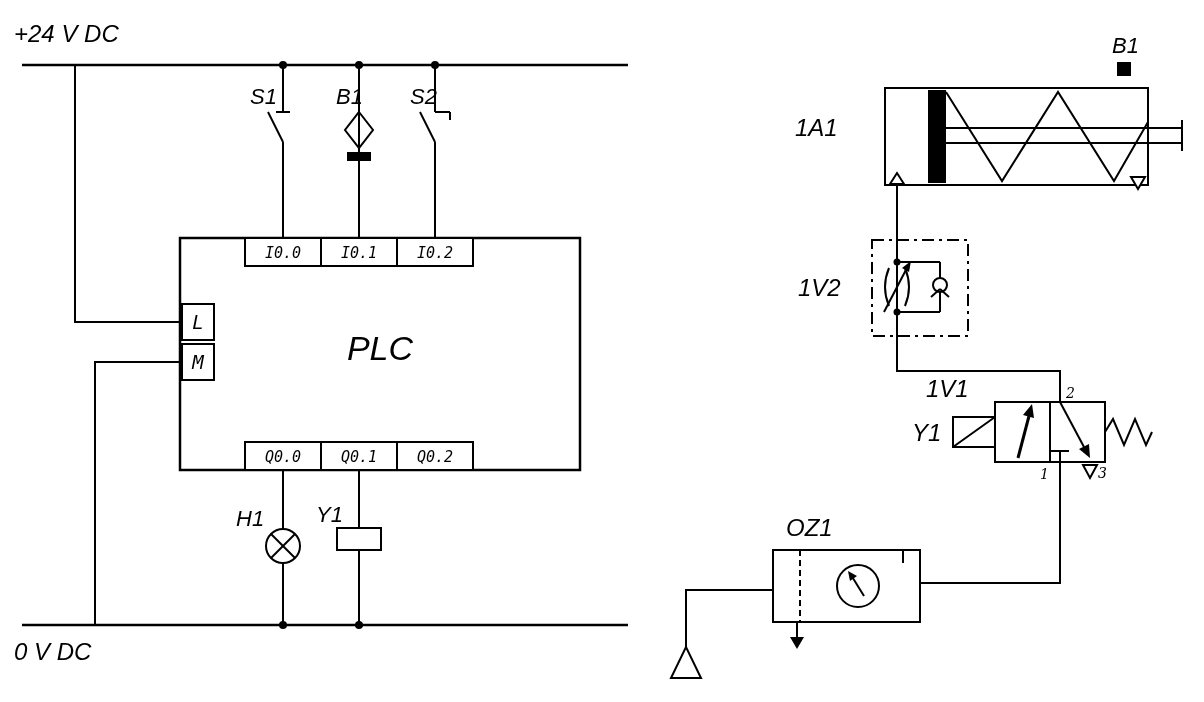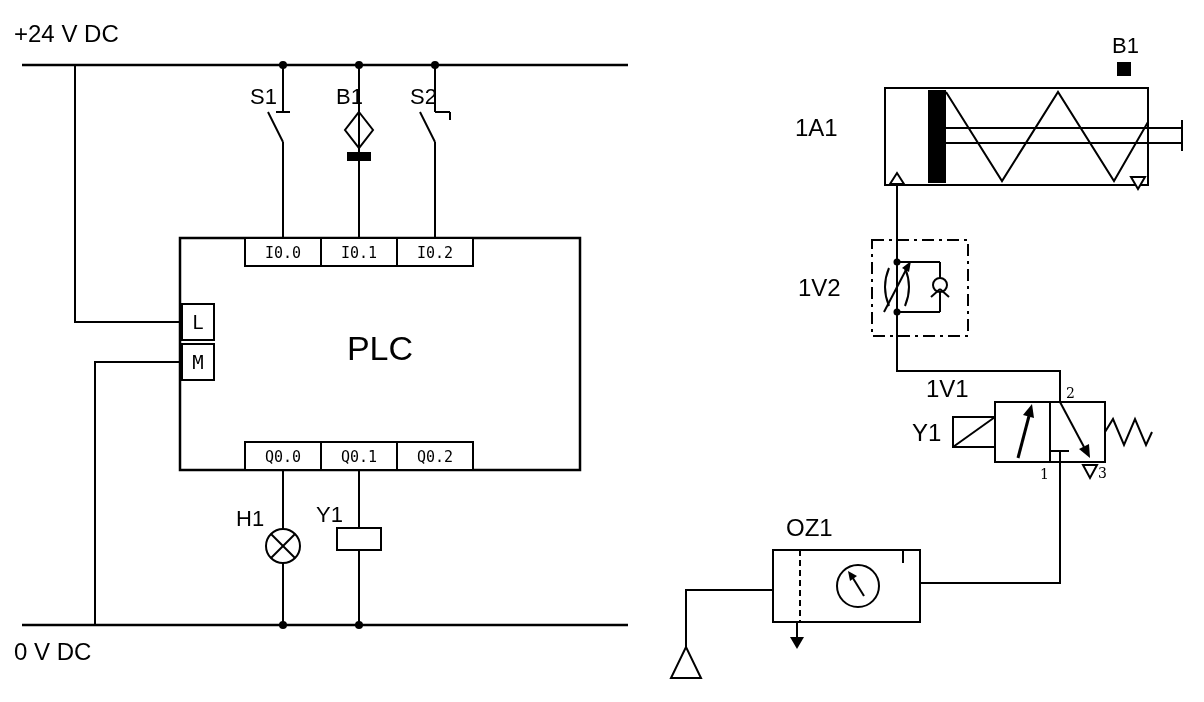--- a/index.html
+++ b/index.html
@@ -1,16 +1,16 @@
 <!DOCTYPE html>
 <html><head>
 <meta charset="utf-8">
 <style>
   html,body{margin:0;padding:0;background:#fff;}
-  .stage{position:relative;width:1204px;height:702px;background:#fff;overflow:hidden;}
+  .stage{position:relative;width:1204px;height:702px;background:#fff;overflow:hidden;font-style:italic;}
   .stage svg{position:absolute;left:0;top:0;}
   text{fill:#000;}
   .rail-label{font-family:"Liberation Sans",sans-serif;font-size:24px;}
   .comp-label{font-family:"Liberation Sans",sans-serif;font-size:22px;}
   .big-label{font-family:"Liberation Sans",sans-serif;font-size:24px;}
   .plc-label{font-family:"Liberation Sans",sans-serif;font-size:34px;}
   .term-label{font-family:"DejaVu Sans Mono",monospace;font-size:15px;}
   .lm-label{font-family:"DejaVu Sans Mono",monospace;font-size:19px;}
   .port-label{font-family:"DejaVu Serif",serif;font-size:14px;}
 </style>

